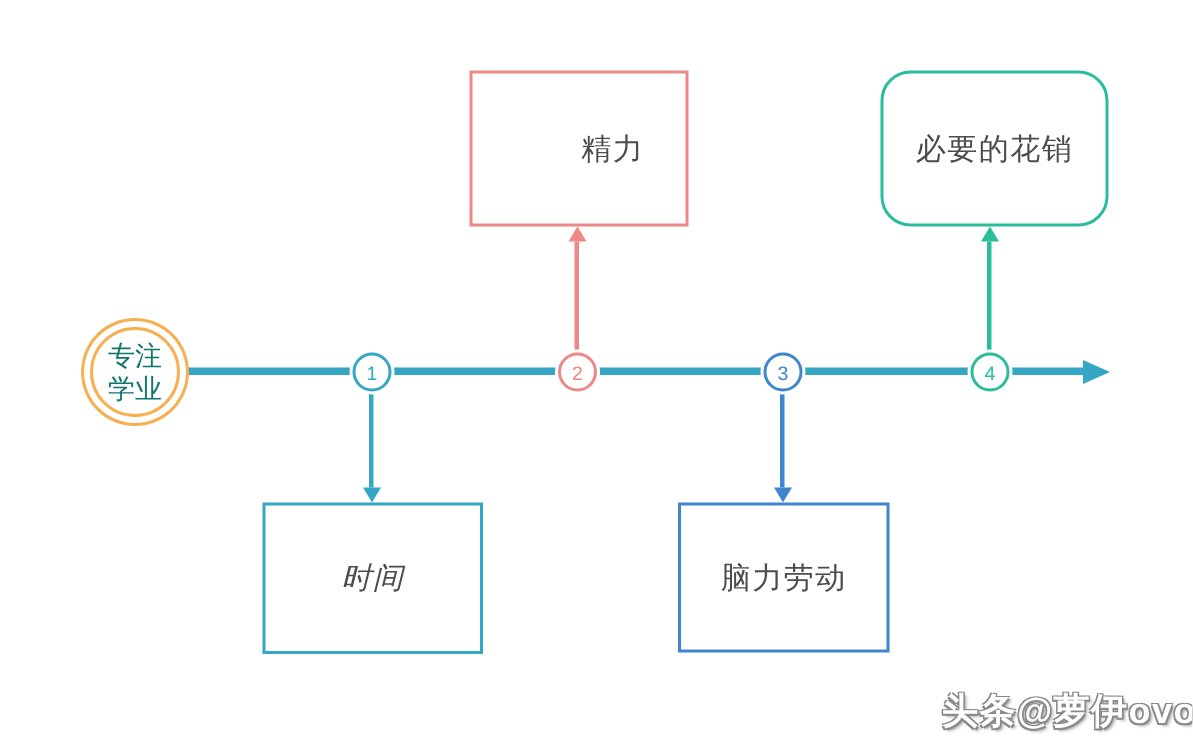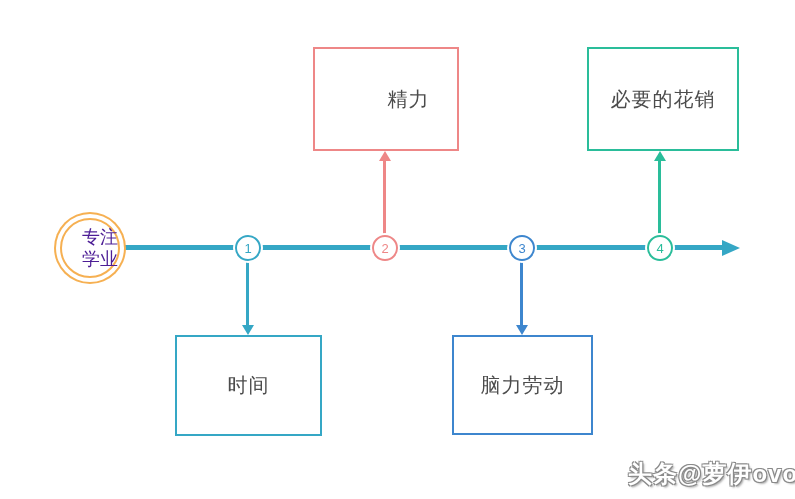--- a/index.html
+++ b/index.html
@@ -11,22 +11,22 @@
   .hline{position:absolute;left:122px;top:245px;width:602px;height:5px;background:#35a7c5;z-index:1;}
   .axis-arrow{
     position:absolute;left:722px;top:240px;width:0;height:0;z-index:1;
     border-top:8px solid transparent;border-bottom:8px solid transparent;border-left:18px solid #35a7c5;
   }
   
   .start{
     position:absolute;left:60px;top:218px;width:56px;height:56px;border-radius:50%;
     background:#fff;border:2px solid #f6b052;
     box-shadow:0 0 0 4px #ffffff,0 0 0 6px #f6b052;
-    display:flex;flex-direction:column;align-items:flex-end;justify-content:center;
-    color:#4c1d95;font-size:18px;line-height:1.25;z-index:3;text-align:center;
+    display:flex;flex-direction:column;align-items:center;justify-content:center;
+    color:#0f766e;font-size:18px;line-height:1.25;z-index:3;text-align:center;
   }
   
   .node{
     position:absolute;width:22px;height:22px;border-radius:50%;background:#fff;
     border:2px solid;box-shadow:0 0 0 2px #ffffff;z-index:3;
     display:flex;align-items:center;justify-content:center;font-size:13px;
   }
   .node.teal {border-color:#35a7c5;color:#35a7c5;}
   .node.pink {border-color:#ee8787;color:#ee8787;}
   .node.blue {border-color:#3d86ce;color:#3d86ce;}
@@ -45,21 +45,21 @@
   .arrow-down.blue{border-top-color:#3d86ce;}
   .arrow-up.pink  {border-bottom-color:#ee8787;}
   .arrow-up.green {border-bottom-color:#2abd9a;}
   
   .box{
     position:absolute;background:#fff;border:2px solid;box-sizing:border-box;z-index:2;
     display:flex;align-items:center;justify-content:center;
     font-size:20px;color:#4c4c4c;letter-spacing:1px;
   }
   .box.pink {border-color:#ee8787;}
-  .box.green{border-color:#2abd9a;}
+  .box.green{border-color:#2abd9a;border-radius:20px;}
   .box.teal {border-color:#35a7c5;}
   .box.blue {border-color:#3d86ce;}
   
   .watermark{
     position:absolute;left:628px;top:458px;z-index:4;
     font-size:24px;font-weight:bold;letter-spacing:1px;color:#ffffff;
     text-shadow:-1px -1px 0 #8a8a8a,1px -1px 0 #8a8a8a,-1px 1px 0 #8a8a8a,1px 1px 0 #8a8a8a,2px 2px 2px rgba(90,90,90,0.5);
     white-space:nowrap;
   }
 </style>
@@ -100,21 +100,21 @@
   <div class="node green" style="left:647px;top:235px;">
     <span>4</span>
   </div>
 
   <div class="box pink" style="left:313px;top:47px;width:146px;height:104px;padding-left:45px;">
     <span>精力</span>
   </div>
   <div class="box green" style="left:587px;top:47px;width:152px;height:104px;">
     <span>必要的花销</span>
   </div>
-  <div class="box teal" style="left:175px;top:335px;width:147px;height:101px;">
+  <div class="box teal" style="left:175px;top:335px;width:147px;height:101px;font-style:italic;">
     <span>时间</span>
   </div>
   <div class="box blue" style="left:452px;top:335px;width:141px;height:100px;">
     <span>脑力劳动</span>
   </div>
 
   <div class="watermark">头条@萝伊ovo</div>
 
 </div>
 

